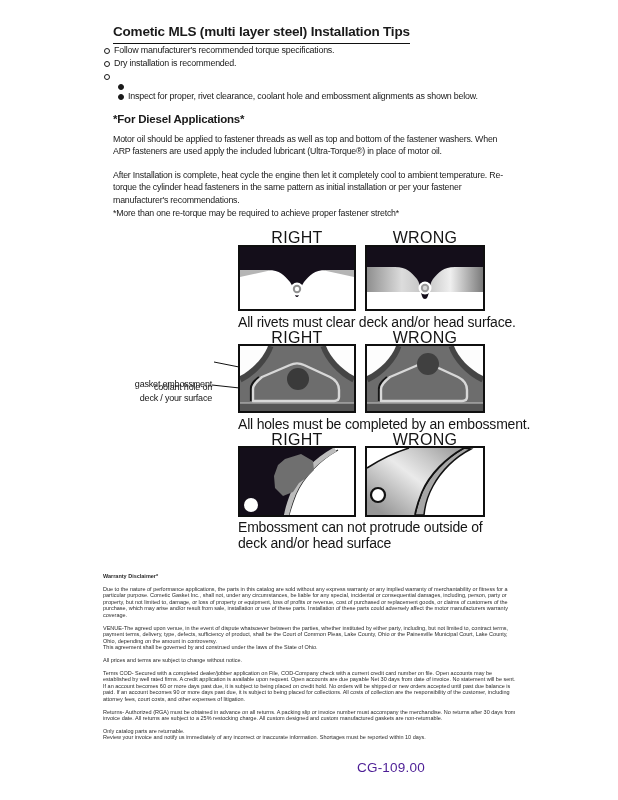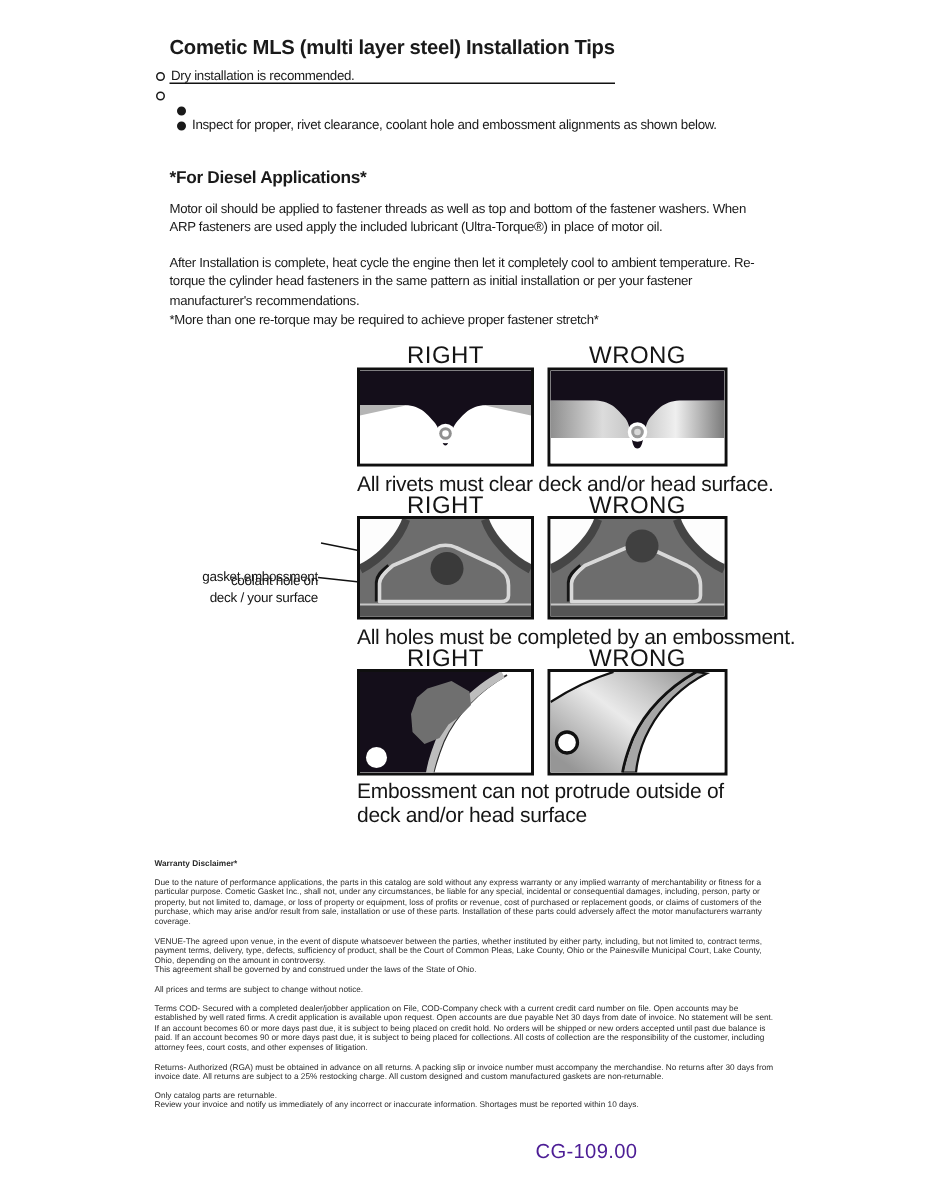--- a/index.html
+++ b/index.html
@@ -4,21 +4,21 @@
 <style>
   html,body{margin:0;padding:0;background:#e9e9e9;}
   .page{
     position:relative;width:618px;height:800px;background:#ffffff;
     font-family:"Liberation Sans",sans-serif;color:#1a1a1a;overflow:hidden;
     margin:0 auto;
   }
   .abs{position:absolute;}
   .title{
     left:113px;top:24px;font-size:13.5px;font-weight:bold;letter-spacing:-0.2px;
-    border-bottom:1.6px solid #111;padding-bottom:16px;
+    border-bottom:1.6px solid #111;padding-bottom:4px;
   }
   .bullets{left:104px;top:44px;width:440px;font-size:8.9px;letter-spacing:-0.2px;}
   .b-row{display:flex;align-items:flex-start;line-height:13px;}
   .b-row.sub{margin-left:14px;}
   .dot{width:4px;height:4px;border-radius:50%;border:1px solid #1a1a1a;margin:4px 4px 0 0;flex:0 0 auto;}
   .dot.filled{background:#1a1a1a;}
   .h2{left:113px;top:113px;font-size:11.5px;font-weight:bold;letter-spacing:-0.2px;}
   .para{left:113px;width:398px;font-size:8.8px;line-height:12.3px;letter-spacing:-0.2px;}
   .p1{top:133px;}
   .p2{top:169px;width:392px;}
@@ -36,20 +36,24 @@
 </head>
 <body>
 
 <div class="page">
 
   <div class="abs title">Cometic MLS (multi layer steel) Installation Tips</div>
 
   <div class="abs bullets">
     <div class="b-row">
       <span class="dot"></span>
+      <span>Follow manufacturer's recommended torque specifications.</span>
+    </div>
+    <div class="b-row">
+      <span class="dot"></span>
       <span>Dry installation is recommended.</span>
     </div>
     <div class="b-row">
       <span class="dot"></span>
     </div>
     <div class="b-row sub">
       <span class="dot filled"></span>
     </div>
     <div class="b-row sub">
       <span class="dot filled"></span>

